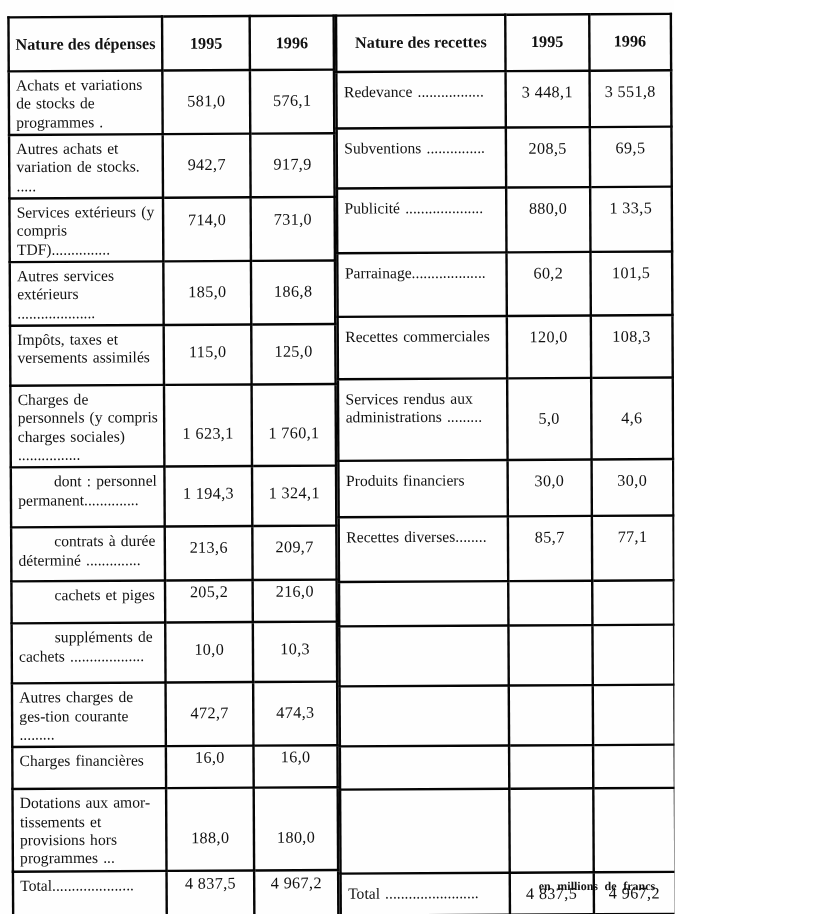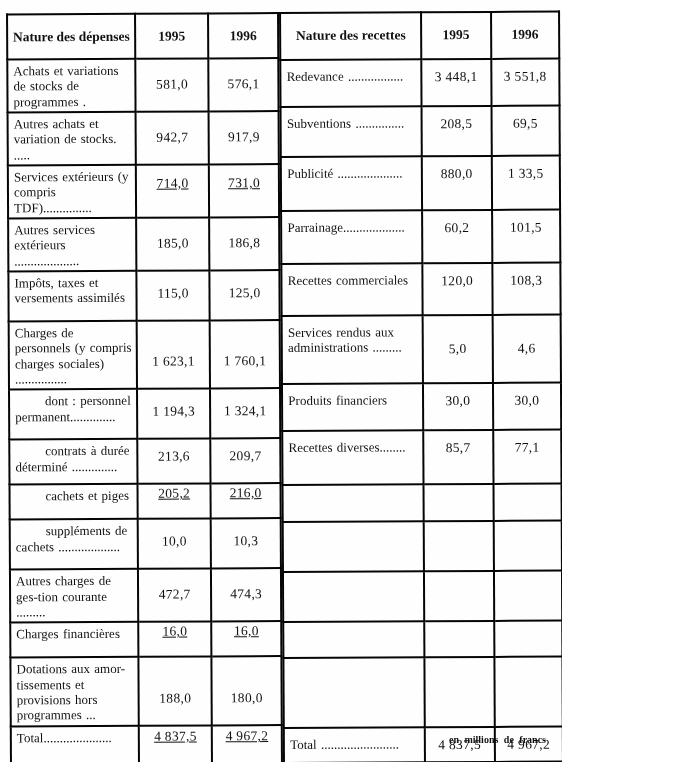--- a/index.html
+++ b/index.html
@@ -48,21 +48,21 @@
     line-height: 1.18;
     word-spacing: 1px;
   }
   td.num {
     font-size: 13.5px;
     text-align: center;
     letter-spacing: 0.3px;
   }
   
   .t-exp .num { vertical-align: bottom; padding-bottom: 18px; }
-  .t-exp tr.vm .num { vertical-align: middle; padding-bottom: 16px; text-decoration: underline; }
+  .t-exp tr.vm .num { vertical-align: middle; padding-bottom: 16px; }
   
   .t-rev .num { vertical-align: top; padding-top: 9px; }
   .t-rev tr.vm .num { vertical-align: middle; padding-top: 2px; }
   .t-rev td.lbl { padding-top: 8px; }
   tr.indent td.lbl { text-indent: 2.3em; border-radius: 20px; }
   .unit-note {
     position: absolute;
     right: 16px;
     top: 734px;
     font-size: 10px;

